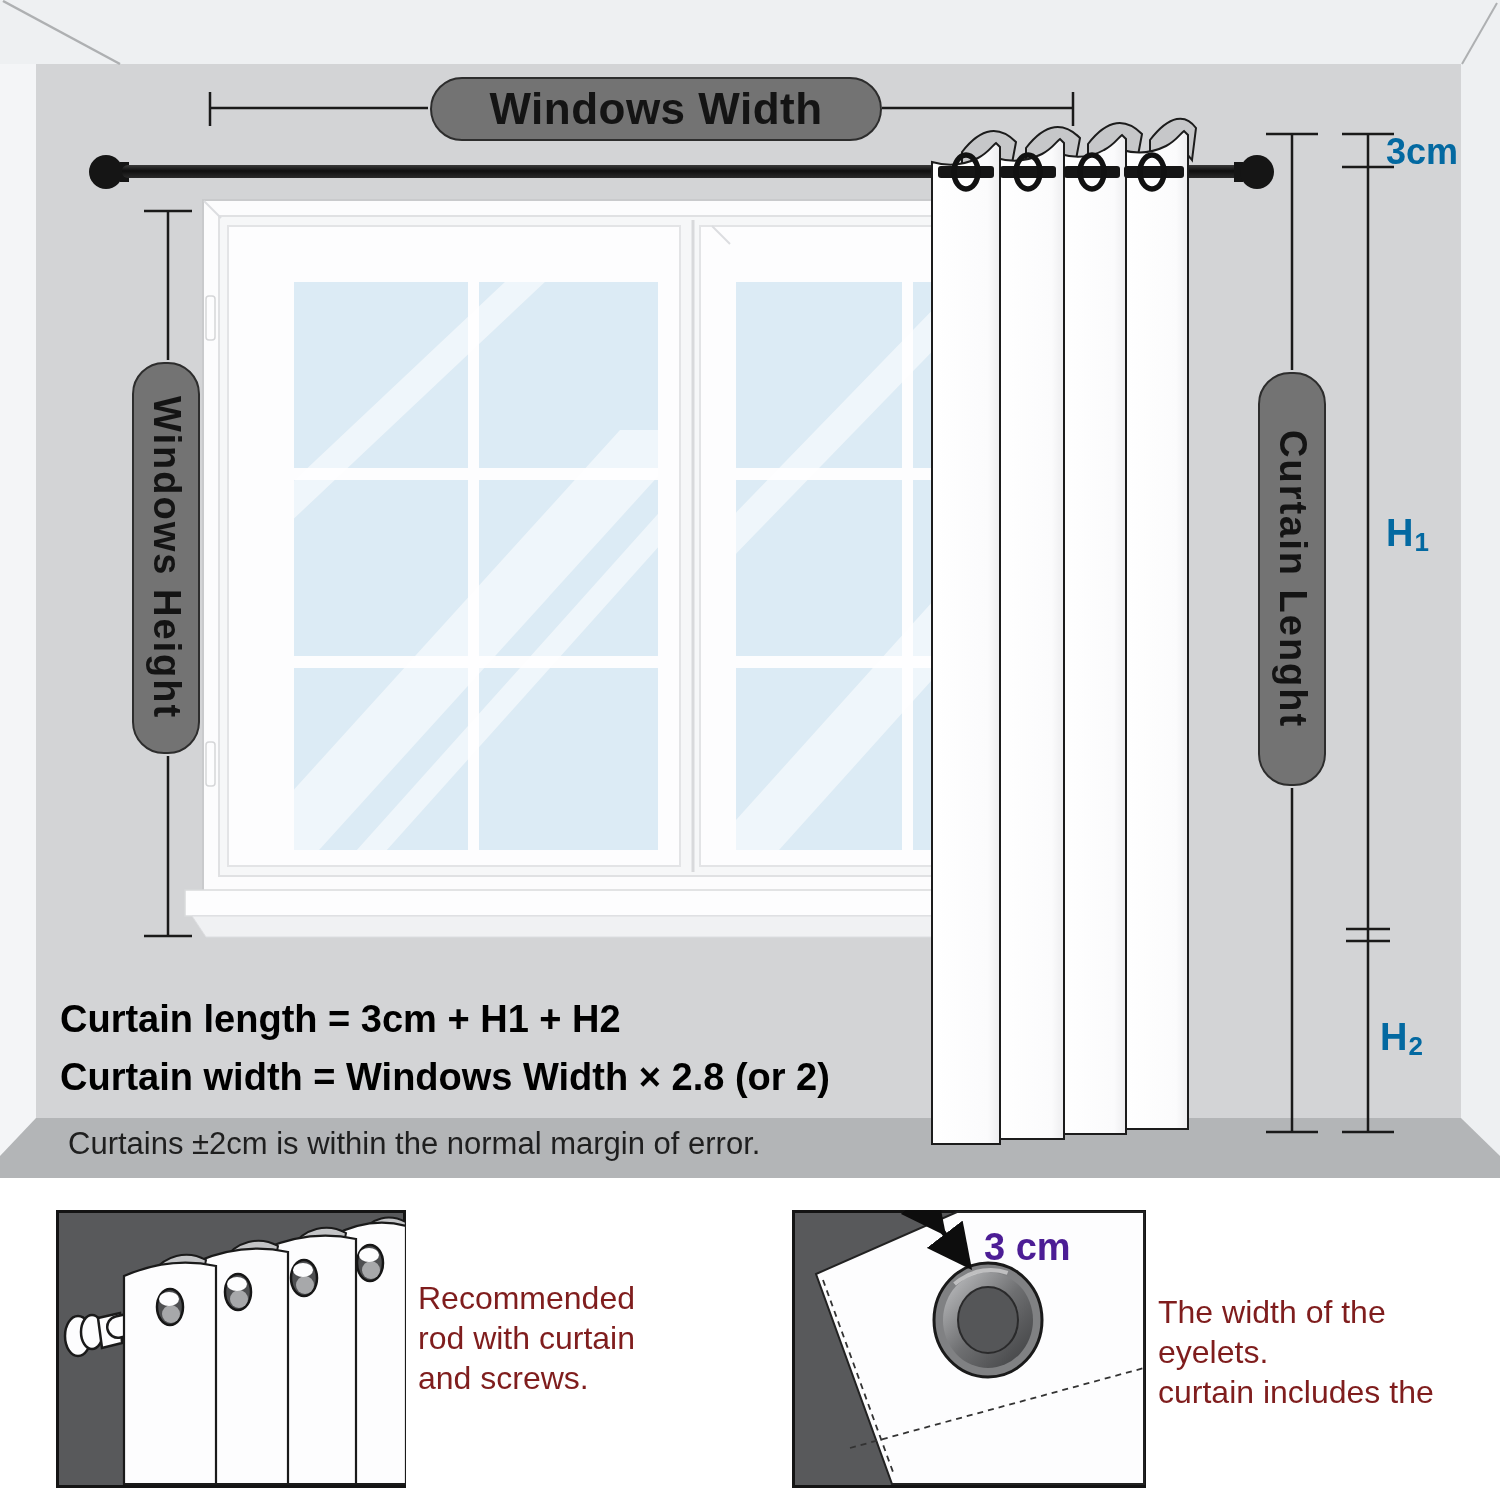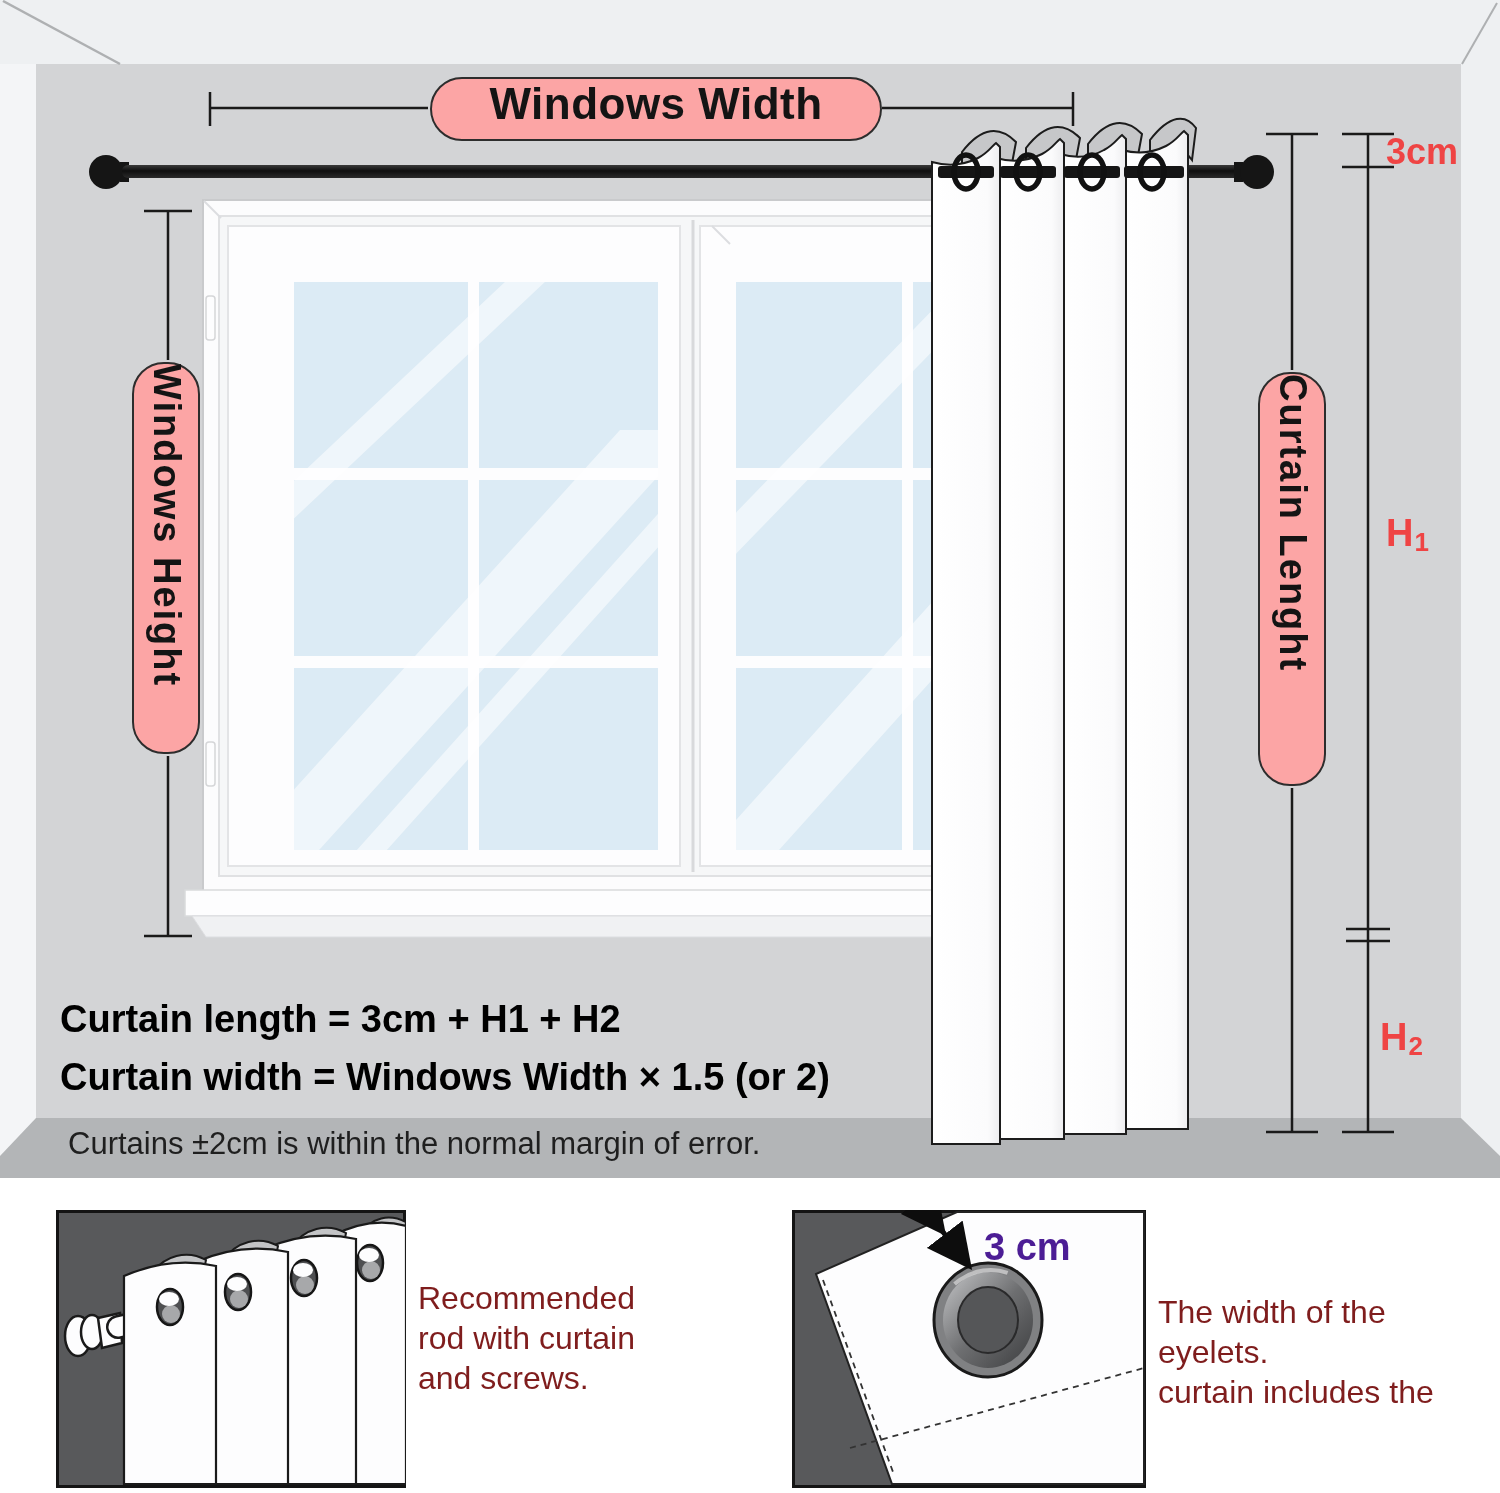--- a/index.html
+++ b/index.html
@@ -3,28 +3,28 @@
 <meta charset="utf-8">
 <style>
   html,body{margin:0;padding:0;background:#fff;}
   #canvas{
     position:relative;width:1500px;height:1493px;background:#ffffff;
     font-family:"Liberation Sans",sans-serif;color:#141414;overflow:hidden;
   }
   .abs{position:absolute;}
   svg{display:block;}
   .pill{
-    position:absolute;background:#fca5a5;border:2px solid #2d2d2d;border-radius:30px;
-    display:flex;align-items:flex-start;justify-content:center;box-sizing:border-box;
+    position:absolute;background:#737373;border:2px solid #2d2d2d;border-radius:30px;
+    display:flex;align-items:center;justify-content:center;box-sizing:border-box;
   }
   .pill-h{font-size:44px;font-weight:600;letter-spacing:0.5px;}
   .pill-v span{
     writing-mode:vertical-rl;font-size:38px;font-weight:600;letter-spacing:2px;white-space:nowrap;
   }
-  .dimlabel{position:absolute;font-weight:700;color:#ef4444;}
+  .dimlabel{position:absolute;font-weight:700;color:#0369a1;}
   .lab-3cm{font-size:36px;}
   .lab-h{font-size:38px;}
   .lab-h .sub{font-size:26px;position:relative;top:5px;left:1px;}
   .formula{position:absolute;left:60px;font-size:38px;font-weight:600;color:#000000;white-space:nowrap;}
   .tolerance{position:absolute;left:68px;font-size:31px;font-weight:400;color:#1f1f1f;white-space:nowrap;}
   .note-text{position:absolute;font-size:32px;line-height:40px;color:#7f1d1d;}
   .eyelet-measure{position:absolute;font-size:38px;font-weight:600;color:#4c1d95;}
 </style>
 </head>
 <body>
@@ -189,21 +189,21 @@
     <span>Curtain Lenght</span>
   </div>
 
   <div class="dimlabel lab-3cm" style="left:1386px;top:131px;">3cm</div>
 
   <div class="dimlabel lab-h" style="left:1386px;top:512px;"><span>H</span><span class="sub">1</span></div>
 
   <div class="dimlabel lab-h" style="left:1380px;top:1016px;"><span>H</span><span class="sub">2</span></div>
 
   <div class="formula" style="top:998px;">Curtain length = 3cm + H1 + H2</div>
-  <div class="formula" style="top:1056px;">Curtain width = Windows Width × 1.5 (or 2)</div>
+  <div class="formula" style="top:1056px;">Curtain width = Windows Width × 2.8 (or 2)</div>
   <div class="tolerance" style="top:1126px;">Curtains ±2cm is within the normal margin of error.</div>
 
   <svg class="abs" style="left:56px;top:1210px" width="350" height="278" viewBox="0 0 350 278">
     <rect x="1.5" y="1.5" width="347" height="275" fill="#58595b" stroke="#141414" stroke-width="3"></rect>
 
     <g>
       <ellipse cx="22" cy="126" rx="13" ry="20" fill="#fdfdfe" stroke="#1a1a1a" stroke-width="2.5"></ellipse>
       <ellipse cx="36" cy="122" rx="11" ry="17" fill="#fdfdfe" stroke="#1a1a1a" stroke-width="2.5"></ellipse>
       <path d="M 42,108 L 64,103 L 66,133 L 46,138 Z" fill="#fdfdfe" stroke="#1a1a1a" stroke-width="2.5"></path>
     </g>

